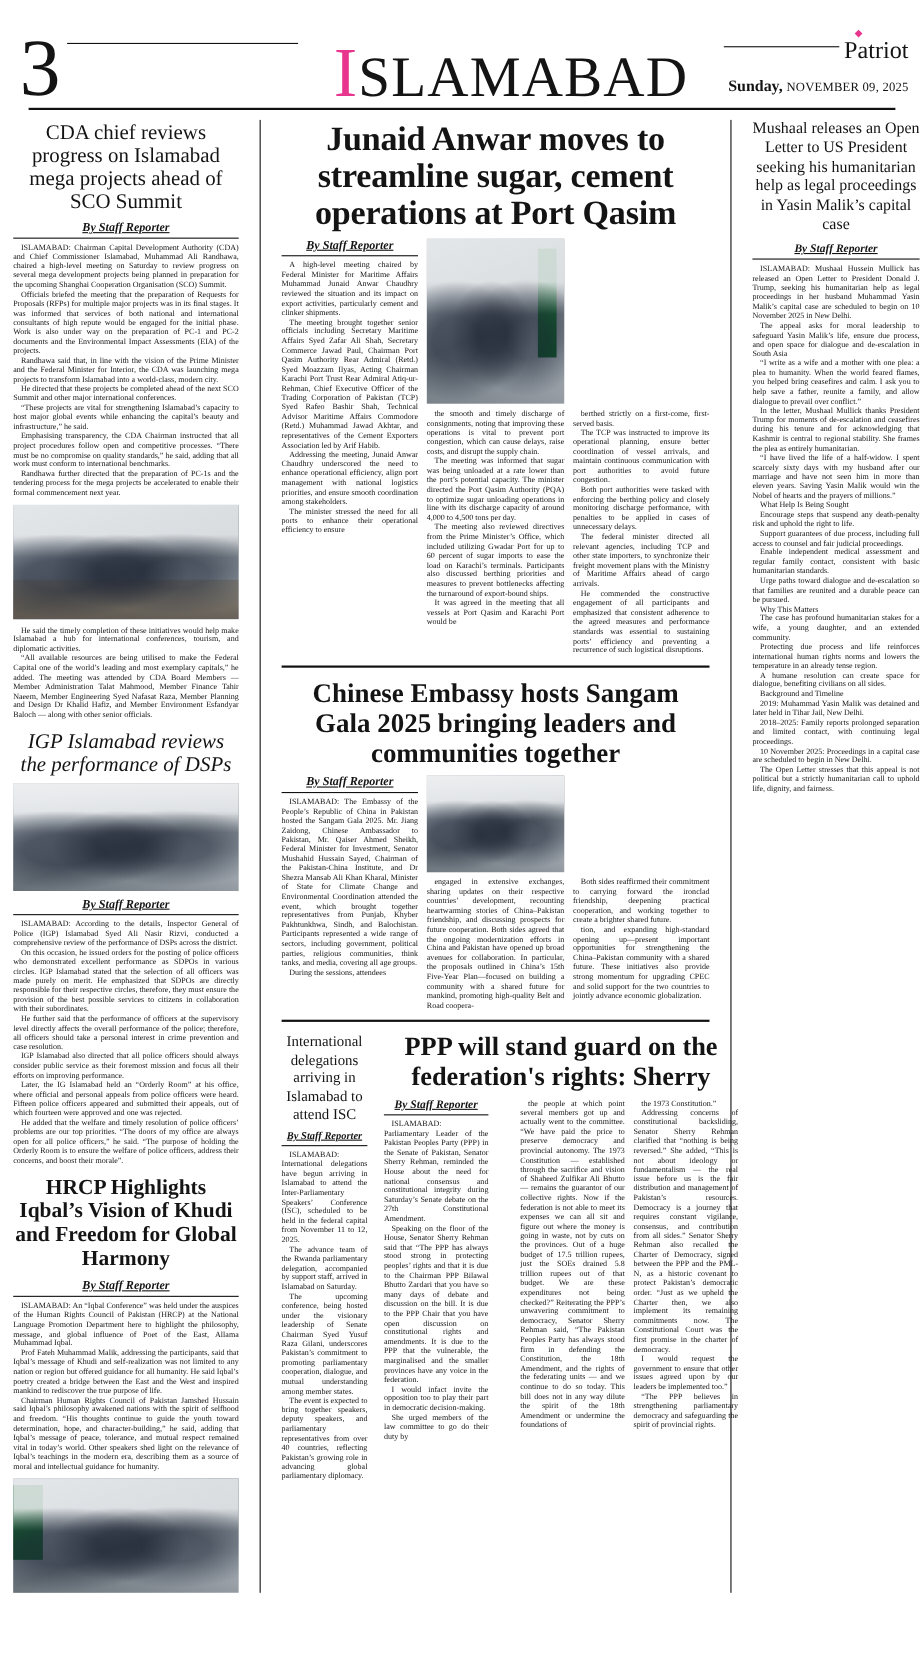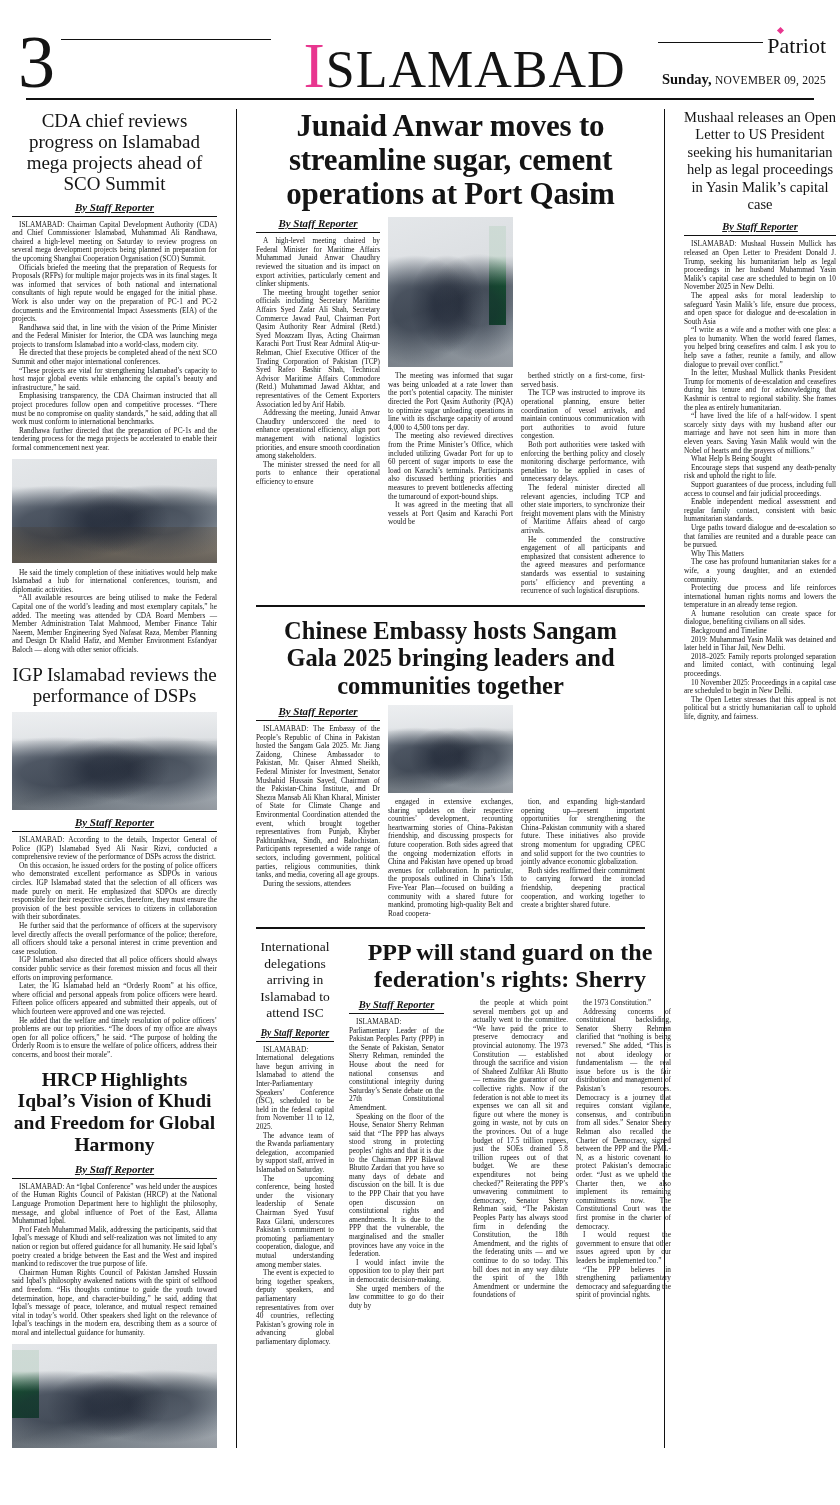--- a/index.html
+++ b/index.html
@@ -161,21 +161,21 @@
         <div class="spacer"></div>
         <div>
           <p class="t">He said the timely completion of these initiatives would help make Islamabad a hub for international conferences, tourism, and diplomatic activities.</p>
           <p class="t">“All available resources are being utilised to make the Federal Capital one of the world’s leading and most exemplary capitals,” he added. The meeting was attended by CDA Board Members — Member Administration Talat Mahmood, Member Finance Tahir Naeem, Member Engineering Syed Nafasat Raza, Member Planning and Design Dr Khalid Hafiz, and Member Environment Esfandyar Baloch — along with other senior officials.</p>
         </div>
       </div>
 
       <div class="spacer-lg"></div>
 
       <div>
-        <div class="hl" style="font-size:19px;line-height:1.12;">IGP Islamabad reviews the performance of DSPs</div>
+        <div class="hl" style="font-size:19px;line-height:1.12;font-style:italic;">IGP Islamabad reviews the performance of DSPs</div>
         <div class="spacer"></div>
         <div class="photo group" style="height:98px;"></div>
         <div class="byline" style="font-size:11px;margin-top:6px;">By Staff Reporter</div>
         <div class="rule"></div>
         <p class="t">ISLAMABAD: According to the details, Inspector General of Police (IGP) Islamabad Syed Ali Nasir Rizvi, conducted a comprehensive review of the performance of DSPs across the district.</p>
         <p class="t">On this occasion, he issued orders for the posting of police officers who demonstrated excellent performance as SDPOs in various circles. IGP Islamabad stated that the selection of all officers was made purely on merit. He emphasized that SDPOs are directly responsible for their respective circles, therefore, they must ensure the provision of the best possible services to citizens in collaboration with their subordinates.</p>
         <p class="t">He further said that the performance of officers at the supervisory level directly affects the overall performance of the police; therefore, all officers should take a personal interest in crime prevention and case resolution.</p>
         <p class="t">IGP Islamabad also directed that all police officers should always consider public service as their foremost mission and focus all their efforts on improving performance.</p>
         <p class="t">Later, the IG Islamabad held an “Orderly Room” at his office, where official and personal appeals from police officers were heard. Fifteen police officers appeared and submitted their appeals, out of which fourteen were approved and one was rejected.</p>
         <p class="t">He added that the welfare and timely resolution of police officers’ problems are our top priorities. “The doors of my office are always open for all police officers,” he said. “The purpose of holding the Orderly Room is to ensure the welfare of police officers, address their concerns, and boost their morale”.</p>
@@ -207,20 +207,21 @@
           <div style="width:124px;flex:0 0 124px;">
             <div class="byline" style="font-size:11px;margin:0 0 2px 0;">By Staff Reporter</div>
             <div class="rule"></div>
             <p class="t">A high-level meeting chaired by Federal Minister for Maritime Affairs Muhammad Junaid Anwar Chaudhry reviewed the situation and its impact on export activities, particularly cement and clinker shipments.</p>
             <p class="t">The meeting brought together senior officials including Secretary Maritime Affairs Syed Zafar Ali Shah, Secretary Commerce Jawad Paul, Chairman Port Qasim Authority Rear Admiral (Retd.) Syed Moazzam Ilyas, Acting Chairman Karachi Port Trust Rear Admiral Atiq-ur-Rehman, Chief Executive Officer of the Trading Corporation of Pakistan (TCP) Syed Rafeo Bashir Shah, Technical Advisor Maritime Affairs Commodore (Retd.) Muhammad Jawad Akhtar, and representatives of the Cement Exporters Association led by Arif Habib.</p>
             <p class="t">Addressing the meeting, Junaid Anwar Chaudhry underscored the need to enhance operational efficiency, align port management with national logistics priorities, and ensure smooth coordination among stakeholders.</p>
             <p class="t">The minister stressed the need for all ports to enhance their operational efficiency to ensure</p>
           </div>
           <div style="width:125px;flex:0 0 125px;">
             <div class="photo flag" style="height:150px;margin-bottom:5px;"></div>
+            <p class="t">the smooth and timely discharge of consignments, noting that improving these operations is vital to prevent port congestion, which can cause delays, raise costs, and disrupt the supply chain.</p>
             <p class="t">The meeting was informed that sugar was being unloaded at a rate lower than the port’s potential capacity. The minister directed the Port Qasim Authority (PQA) to optimize sugar unloading operations in line with its discharge capacity of around 4,000 to 4,500 tons per day.</p>
             <p class="t">The meeting also reviewed directives from the Prime Minister’s Office, which included utilizing Gwadar Port for up to 60 percent of sugar imports to ease the load on Karachi’s terminals. Participants also discussed berthing priorities and measures to prevent bottlenecks affecting the turnaround of export-bound ships.</p>
             <p class="t">It was agreed in the meeting that all vessels at Port Qasim and Karachi Port would be</p>
           </div>
           <div style="width:124px;flex:0 0 124px;padding-top:155px;">
             <p class="t">berthed strictly on a first-come, first-served basis.</p>
             <p class="t">The TCP was instructed to improve its operational planning, ensure better coordination of vessel arrivals, and maintain continuous communication with port authorities to avoid future congestion.</p>
             <p class="t">Both port authorities were tasked with enforcing the berthing policy and closely monitoring discharge performance, with penalties to be applied in cases of unnecessary delays.</p>
             <p class="t">The federal minister directed all relevant agencies, including TCP and other state importers, to synchronize their freight movement plans with the Ministry of Maritime Affairs ahead of cargo arrivals.</p>
             <p class="t">He commended the constructive engagement of all participants and emphasized that consistent adherence to the agreed measures and performance standards was essential to sustaining ports’ efficiency and preventing a recurrence of such logistical disruptions.</p>
@@ -240,22 +241,22 @@
             <div class="byline" style="font-size:11px;margin:0 0 2px 0;">By Staff Reporter</div>
             <div class="rule"></div>
             <p class="t">ISLAMABAD: The Embassy of the People’s Republic of China in Pakistan hosted the Sangam Gala 2025. Mr. Jiang Zaidong, Chinese Ambassador to Pakistan, Mr. Qaiser Ahmed Sheikh, Federal Minister for Investment, Senator Mushahid Hussain Sayed, Chairman of the Pakistan-China Institute, and Dr Shezra Mansab Ali Khan Kharal, Minister of State for Climate Change and Environmental Coordination attended the event, which brought together representatives from Punjab, Khyber Pakhtunkhwa, Sindh, and Balochistan. Participants represented a wide range of sectors, including government, political parties, religious communities, think tanks, and media, covering all age groups.</p>
             <p class="t">During the sessions, attendees</p>
           </div>
           <div style="width:125px;flex:0 0 125px;">
             <div class="photo group" style="height:88px;margin-bottom:5px;"></div>
             <p class="t">engaged in extensive exchanges, sharing updates on their respective countries’ development, recounting heartwarming stories of China–Pakistan friendship, and discussing prospects for future cooperation. Both sides agreed that the ongoing modernization efforts in China and Pakistan have opened up broad avenues for collaboration. In particular, the proposals outlined in China’s 15th Five-Year Plan—focused on building a community with a shared future for mankind, promoting high-quality Belt and Road coopera-</p>
           </div>
           <div style="width:124px;flex:0 0 124px;padding-top:93px;">
+            <p class="t">Both sides reaffirmed their commitment to carrying forward the ironclad friendship, deepening practical cooperation, and working together to create a brighter shared future.</p>
             <p class="t">tion, and expanding high-standard opening up—present important opportunities for strengthening the China–Pakistan community with a shared future. These initiatives also provide strong momentum for upgrading CPEC and solid support for the two countries to jointly advance economic globalization.</p>
-            <p class="t">Both sides reaffirmed their commitment to carrying forward the ironclad friendship, deepening practical cooperation, and working together to create a brighter shared future.</p>
           </div>
         </div>
       </div>
 
       <div class="spacer"></div>
       <div class="rule thick"></div>
       <div class="spacer"></div>
 
       <div style="display:flex;gap:0;align-items:flex-start;">
 

